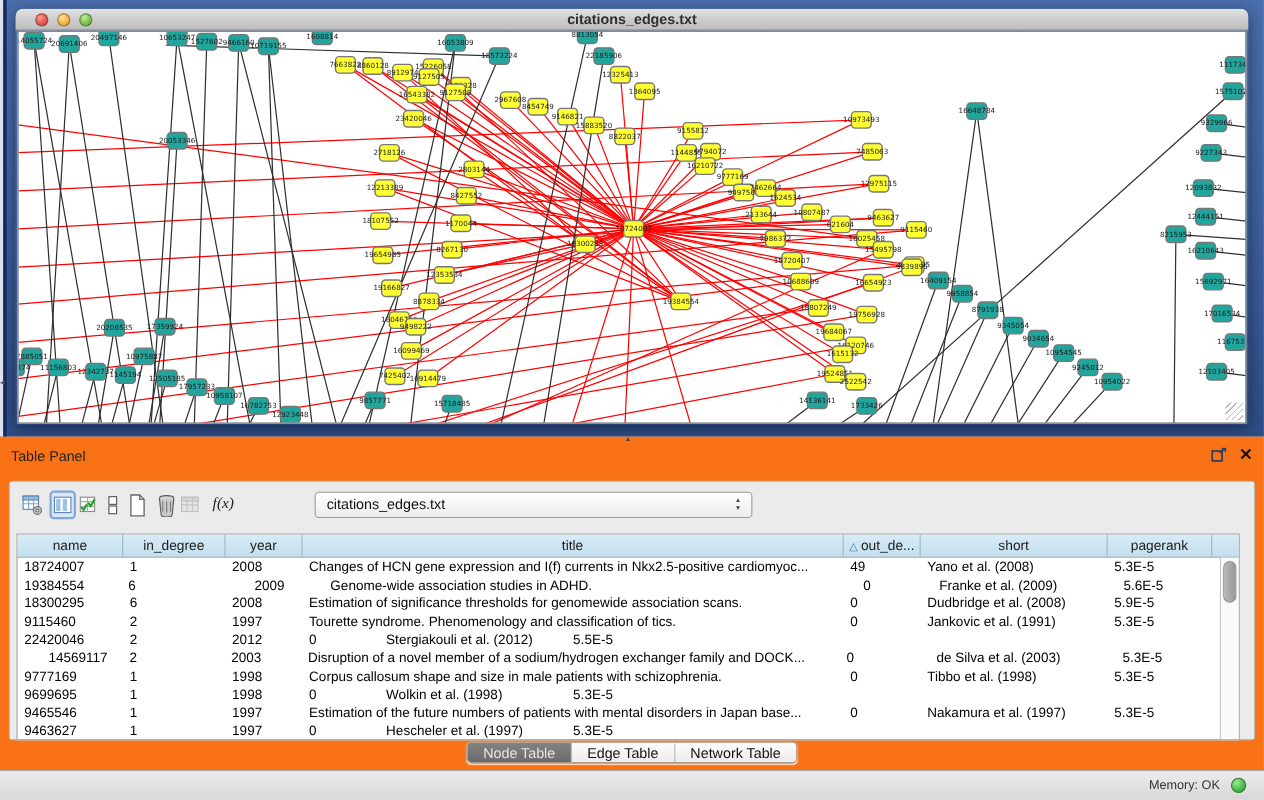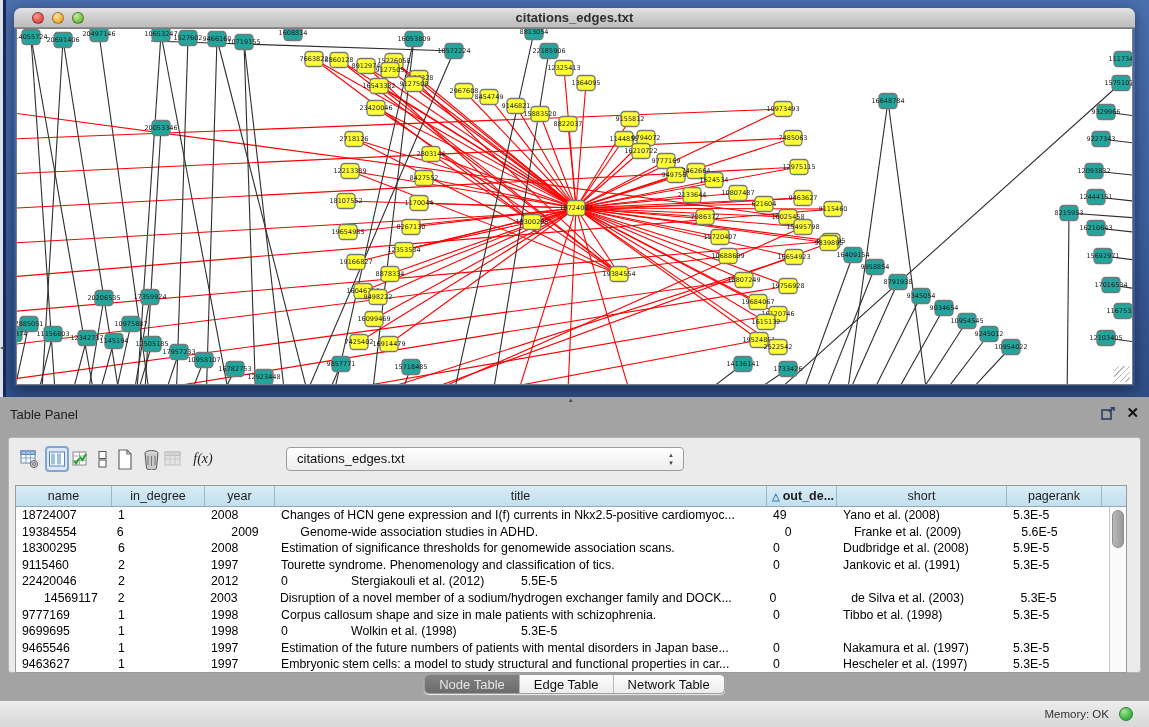--- a/index.html
+++ b/index.html
@@ -19,21 +19,21 @@
   .titlebar .title { position:absolute; left:0; right:0; top:2px; text-align:center;
     font-size:13px; color:#2e2e2e; font-weight:bold; }
   .lights { position:absolute; left:18px; top:4px; display:flex; gap:8px; }
   .light { width:12px; height:12px; border-radius:50%; border:1px solid rgba(0,0,0,.35); }
   .net-content { position:absolute; left:2px; top:20px; width:1117px; height:357px;
     background:#ffffff; border:1px solid #7d7d7d; overflow:hidden; }
   .grip { position:absolute; right:2px; bottom:2px; width:16px; height:16px; opacity:.7;
     background:repeating-linear-gradient(135deg,transparent 0 3px,#9a9a9a 3px 4px); }
 
   
-  .table-panel { position:absolute; left:0; top:397px; width:1149px; height:303px; background:#a3a3a3; }
+  .table-panel { position:absolute; left:0; top:397px; width:1149px; height:303px; background:#f97316; }
   .splitter-handle { position:absolute; left:569px; top:0px; font-size:7px; color:#444; height:6px; line-height:6px; }
   .panel-header { position:absolute; left:0; top:2px; width:1149px; height:28px; }
   .panel-title { position:absolute; left:10px; top:8px; font-size:13px; color:#222; }
   .float-btn { position:absolute; right:34px; top:8px; width:14px; height:13px; }
   .float-btn svg { display:block; }
   .close-btn { position:absolute; right:10px; top:5px; font-size:15px; font-weight:bold; color:#111; cursor:default; }
 
   .inset { position:absolute; left:8px; top:40px; width:1133px; height:236px;
     background:#ebebeb; border:1px solid #b3b3b3; border-radius:3px; }
   .toolbar { position:absolute; left:0; top:4px; width:100%; height:36px; }
@@ -41,21 +41,21 @@
   .tbtn.sel { border:2px solid #7ea7d8; background:#dce8f5; }
   .fx { font-family:"Liberation Serif",serif; font-style:italic; font-size:14px; color:#222; }
   .combo { position:absolute; left:277px; top:5px; width:398px; height:24px; background:linear-gradient(180deg,#ffffff,#ededed);
     border:1px solid #9d9d9d; border-radius:4px; font-size:13px; color:#111; line-height:22px; padding-left:10px; }
   .combo .steppers { position:absolute; right:9px; top:3px; font-size:6px; color:#444; line-height:8px; text-align:center; }
 
   .tablebox { position:absolute; left:6px; top:47px; width:1112px; height:188px; background:#fff; border:1px solid #9a9a9a; }
   .thead { display:flex; height:21px; background:linear-gradient(180deg,#d8ecf6,#c2dfee); border-bottom:1px solid #8fa9b6; }
   .th { font-size:12.5px; color:#1c1c1c; text-align:center; line-height:20px; border-right:1px solid #9db7c4;
     overflow:hidden; white-space:nowrap; position:relative; }
-  .th.sorted { text-align:left; padding-left:5px;font-weight:bold; }
+  .th.sorted { text-align:left; padding-left:5px; }
   .sort-tri { color:#3f7fae; font-size:10px; margin-right:3px; }
   .tbody { position:absolute; left:0; top:21px; right:17px; bottom:0; overflow:hidden; }
   .tr { display:flex; height:16.6px; }
   .td { font-size:12.3px; color:#000; line-height:16.6px; white-space:nowrap; overflow:hidden; padding-left:6px; }
   .vscroll { position:absolute; right:0; top:21px; width:17px; bottom:0; background:#fafafa; border-left:1px solid #c7c7c7; }
   .vthumb { position:absolute; left:2px; top:3px; width:12px; height:38px; border-radius:6px;
     background:linear-gradient(90deg,#b9b9b9,#989898); border:1px solid #8d8d8d; }
 
   .tabbar { position:absolute; left:0; right:0; top:277px; height:22px; text-align:center; }
   .seg { display:inline-flex; border:1px solid #9f9f9f; border-radius:5px; overflow:hidden; height:20px;
@@ -655,21 +655,20 @@
             <div class="td" style="width: 70px;">1997</div>
             <div class="td" style="width: 492px;">Estimation of the future numbers of patients with mental disorders in Japan base...</div>
             <div class="td" style="width: 70px;">0</div>
             <div class="td" style="width: 170px;">Nakamura et al. (1997)</div>
             <div class="td" style="width: 95px;">5.3E-5</div>
           </div>
           <div class="tr">
             <div class="td" style="width: 96px;">9463627</div>
             <div class="td" style="width: 93px;">1</div>
             <div class="td" style="width: 70px;">1997</div>
-            <div class="td" style="width: 492px;">Embryonic stem cells: a model to study structural and functional properties in car...</div>
             <div class="td" style="width: 70px;">0</div>
             <div class="td" style="width: 170px;">Hescheler et al. (1997)</div>
             <div class="td" style="width: 95px;">5.3E-5</div>
           </div>
         </div>
       <div class="vscroll">
         <div class="vthumb"></div>
       </div>
     </div>
   </div>

